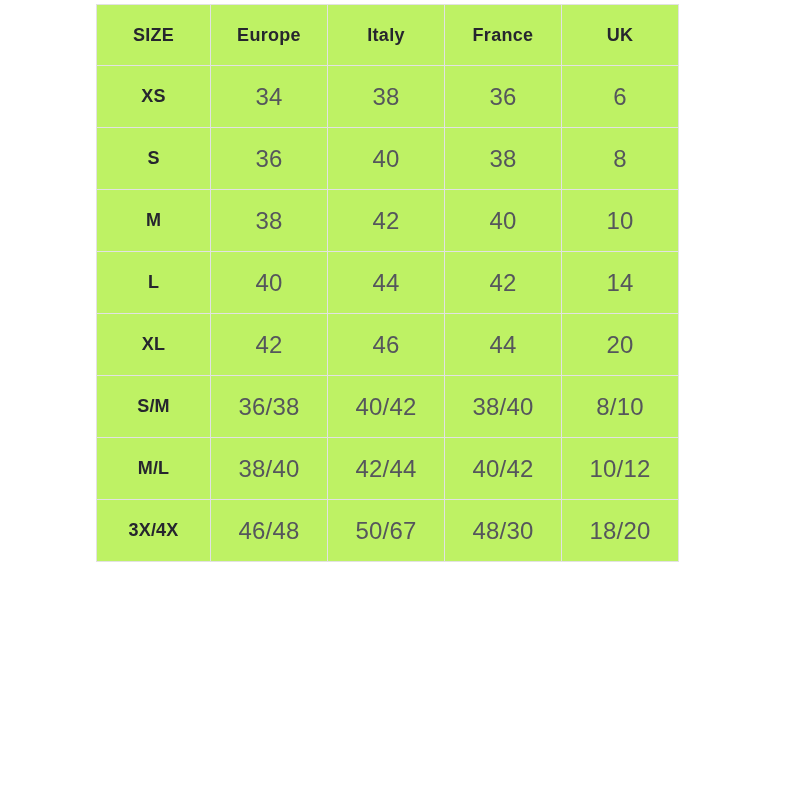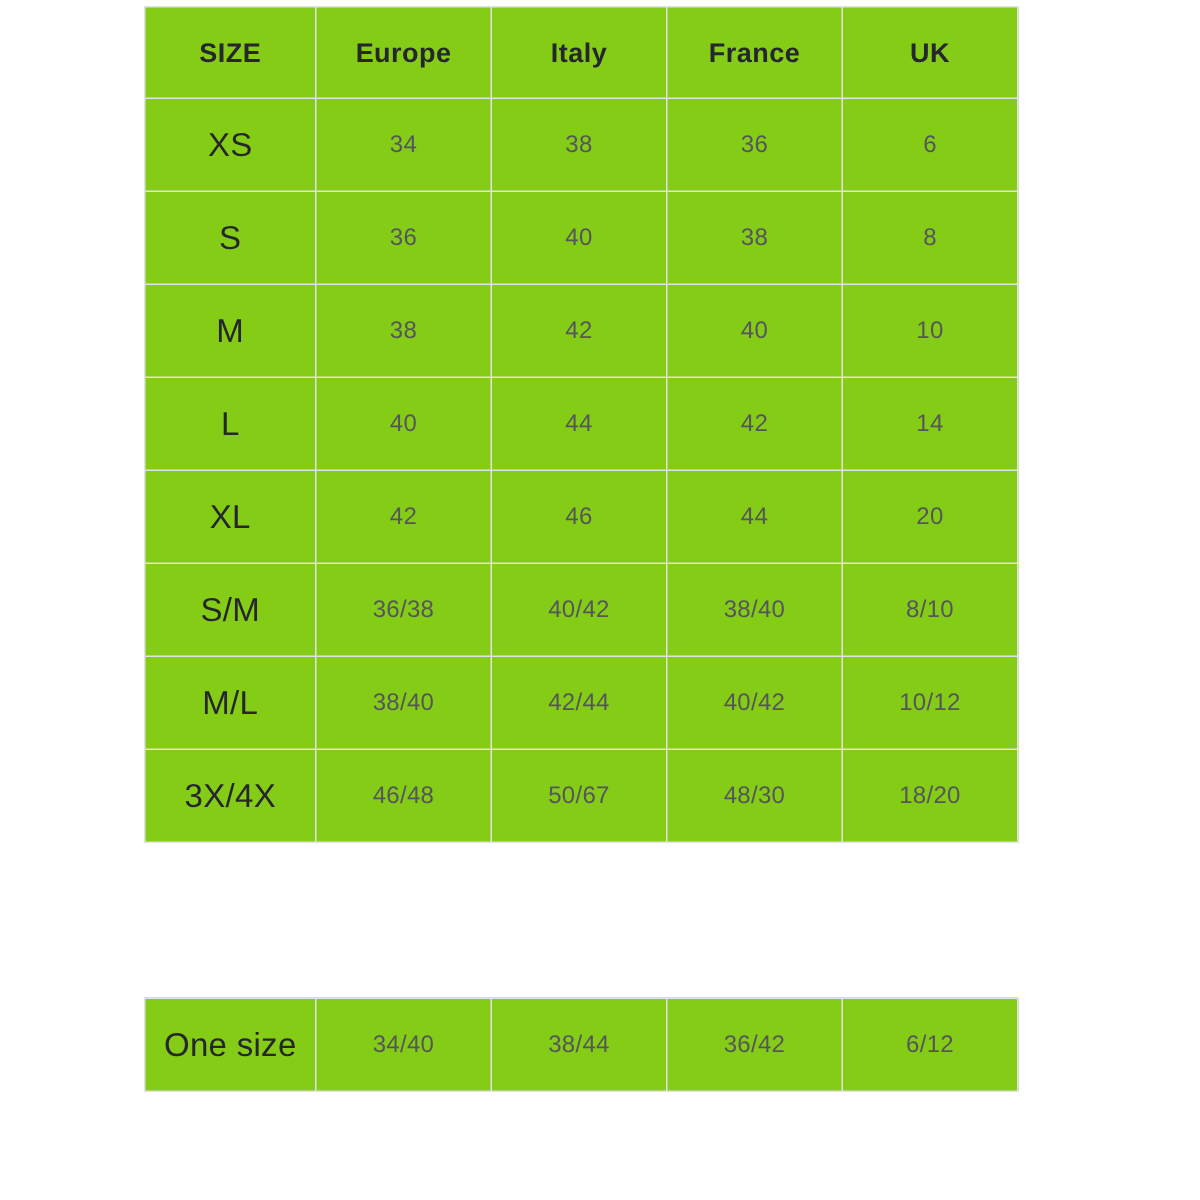--- a/index.html
+++ b/index.html
@@ -13,47 +13,47 @@
     background: #ffffff;
     font-family: "Liberation Sans", "DejaVu Sans", sans-serif;
     overflow: hidden;
   }
   table {
     position: absolute;
     left: 96px;
     width: 582px;
     border-collapse: collapse;
     table-layout: fixed;
-    background: #84cc16;
+    background: #bef264;
     padding-left: 40px;
   }
   #size-table { top: 4px; }
   #special-table { top: 665px; }
   th, td {
     border: 1px solid #e2e2e2;
     text-align: center;
     vertical-align: middle;
     padding: 0;
   }
   thead th {
     height: 60px;
     font-size: 18px;
     font-weight: 700;
     color: #26262e;
     letter-spacing: 0.3px;
   }
   tbody tr { height: 62px; }
   tbody th {
-    font-size: 22px;
-    font-weight: 400;
+    font-size: 18px;
+    font-weight: 700;
     color: #26262e;
     letter-spacing: 0.2px;
   }
   tbody td {
-    font-size: 16px;
+    font-size: 24px;
     font-weight: 400;
     color: #55565c;
     letter-spacing: 0.2px;
   }
 </style>
 </head>
 <body>
 
 <table id="size-table">
   <colgroup>
@@ -134,21 +134,14 @@
 
 <table id="special-table">
   <colgroup>
     <col style="width:114px">
     <col style="width:117px">
     <col style="width:117px">
     <col style="width:117px">
     <col style="width:117px">
   </colgroup>
   <tbody>
-      <tr>
-        <th>One size</th>
-        <td>34/40</td>
-        <td>38/44</td>
-        <td>36/42</td>
-        <td>6/12</td>
-      </tr>
     </tbody>
 </table>
 
 </body></html>

